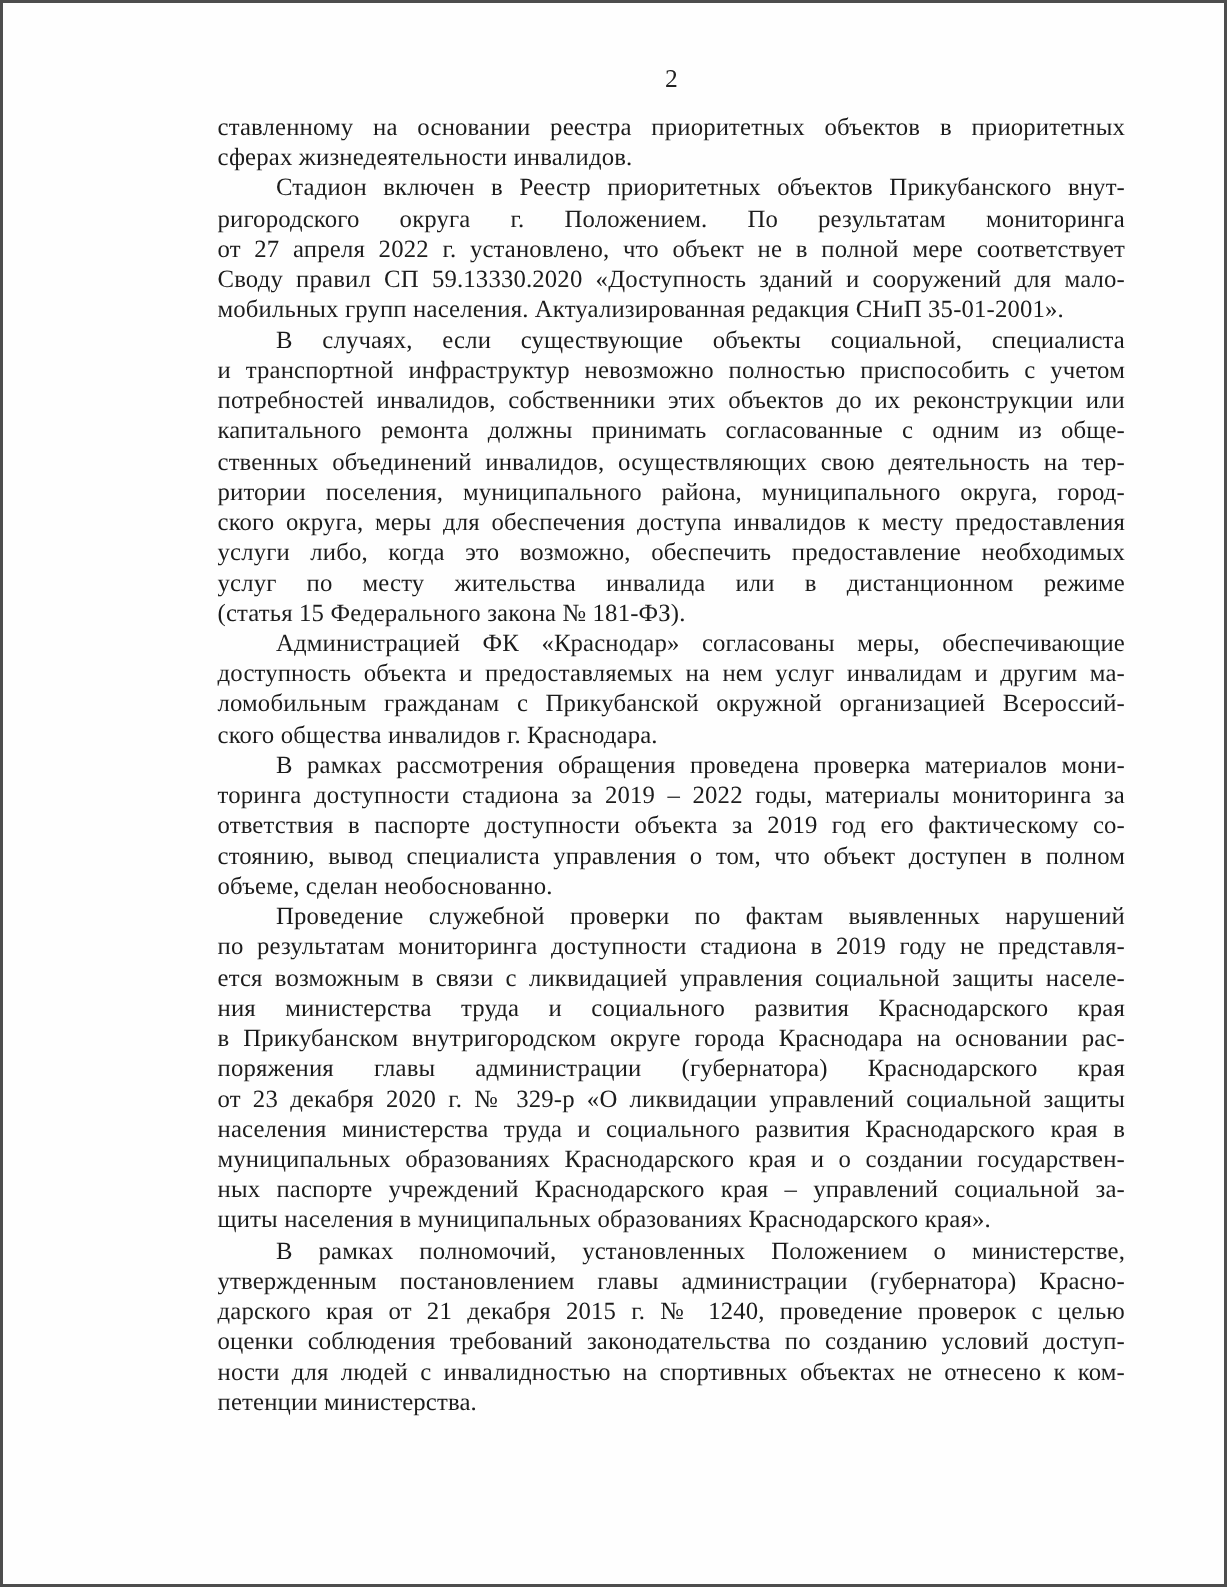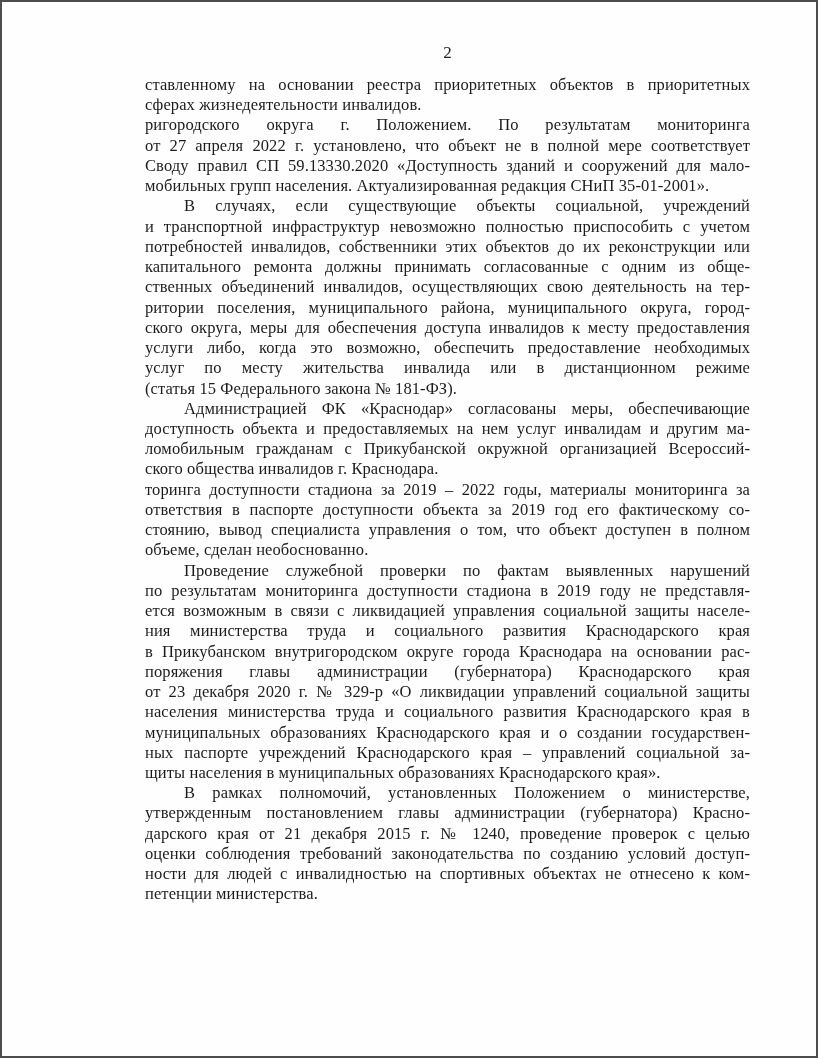--- a/index.html
+++ b/index.html
@@ -54,44 +54,46 @@
 <body>
 
 <div class="sheet">
   <div class="page-number">2</div>
   <div class="content" id="content">
       <div class="paragraph">
         <div class="line">ставленному на основании реестра приоритетных объектов в приоритетных</div>
         <div class="line last-line">сферах жизнедеятельности инвалидов.</div>
       </div>
       <div class="paragraph">
+        <div class="line first-line">Стадион включен в Реестр приоритетных объектов Прикубанского внут-</div>
         <div class="line">ригородского округа г. Положением. По результатам мониторинга</div>
         <div class="line">от 27 апреля 2022 г. установлено, что объект не в полной мере соответствует</div>
         <div class="line">Своду правил СП 59.13330.2020 «Доступность зданий и сооружений для мало-</div>
         <div class="line last-line">мобильных групп населения. Актуализированная редакция СНиП 35-01-2001».</div>
       </div>
       <div class="paragraph">
-        <div class="line first-line">В случаях, если существующие объекты социальной, учреждений</div>
+        <div class="line first-line">В случаях, если существующие объекты социальной, специалиста</div>
         <div class="line">и транспортной инфраструктур невозможно полностью приспособить с учетом</div>
         <div class="line">потребностей инвалидов, собственники этих объектов до их реконструкции или</div>
         <div class="line">капитального ремонта должны принимать согласованные с одним из обще-</div>
         <div class="line">ственных объединений инвалидов, осуществляющих свою деятельность на тер-</div>
         <div class="line">ритории поселения, муниципального района, муниципального округа, город-</div>
         <div class="line">ского округа, меры для обеспечения доступа инвалидов к месту предоставления</div>
         <div class="line">услуги либо, когда это возможно, обеспечить предоставление необходимых</div>
         <div class="line">услуг по месту жительства инвалида или в дистанционном режиме</div>
         <div class="line last-line">(статья 15 Федерального закона № 181-ФЗ).</div>
       </div>
       <div class="paragraph">
         <div class="line first-line">Администрацией ФК «Краснодар» согласованы меры, обеспечивающие</div>
         <div class="line">доступность объекта и предоставляемых на нем услуг инвалидам и другим ма-</div>
         <div class="line">ломобильным гражданам с Прикубанской окружной организацией Всероссий-</div>
         <div class="line last-line">ского общества инвалидов г. Краснодара.</div>
       </div>
       <div class="paragraph">
+        <div class="line first-line">В рамках рассмотрения обращения проведена проверка материалов мони-</div>
         <div class="line">торинга доступности стадиона за 2019 – 2022 годы, материалы мониторинга за</div>
         <div class="line">ответствия в паспорте доступности объекта за 2019 год его фактическому со-</div>
         <div class="line">стоянию, вывод специалиста управления о том, что объект доступен в полном</div>
         <div class="line last-line">объеме, сделан необоснованно.</div>
       </div>
       <div class="paragraph">
         <div class="line first-line">Проведение служебной проверки по фактам выявленных нарушений</div>
         <div class="line">по результатам мониторинга доступности стадиона в 2019 году не представля-</div>
         <div class="line">ется возможным в связи с ликвидацией управления социальной защиты населе-</div>
         <div class="line">ния министерства труда и социального развития Краснодарского края</div>

